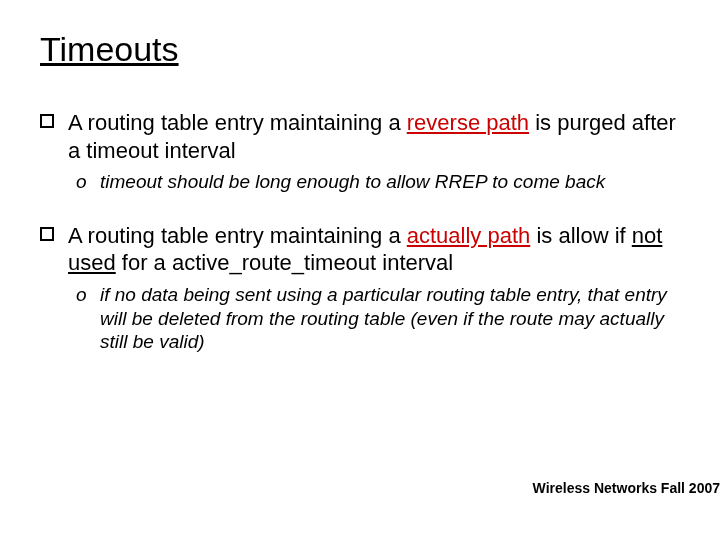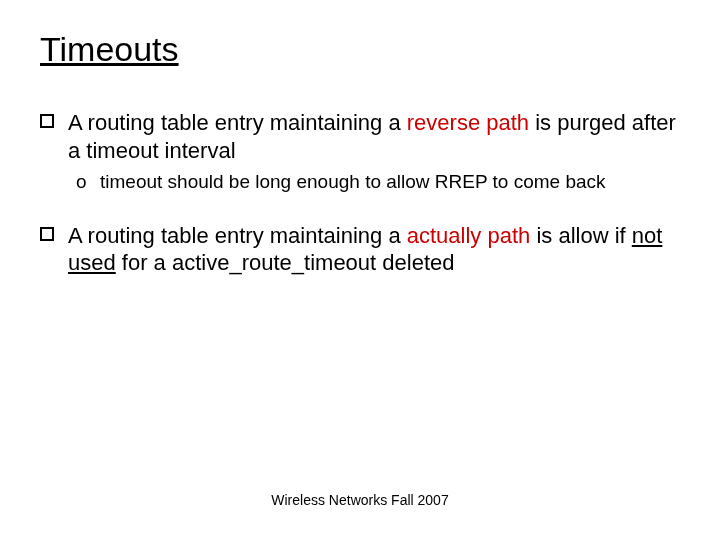--- a/index.html
+++ b/index.html
@@ -43,64 +43,68 @@
     top: 5px;
     width: 14px;
     height: 14px;
     border: 2px solid #000;
     box-sizing: border-box;
   }
   .sub-list {
     list-style: none;
     padding: 0;
     margin: 0 0 28px 0;
+    font-style: italic;
   }
   .sub-item {
     position: relative;
     padding-left: 60px;
     font-size: 19px;
     line-height: 1.25;
   }
   .sub-item::before {
     content: "o";
     position: absolute;
     left: 36px;
     top: 0;
     font-size: 19px;
   }
-  .red { color: #cc0000; }
+  .red { color: #cc0000; text-decoration: underline; }
   .ul { text-decoration: underline; }
   .italic { }
   .footer {
     position: absolute;
-    bottom: 32px;
+    bottom: 44px;
     left: 0;
     width: 720px;
-    text-align: center;
+    text-align: right;
     font-size: 14px;
-    font-weight: normal;
+    font-weight: bold;
   }
 </style>
 </head>
 <body>
 
 <div class="slide">
 
   <h1 class="title">Timeouts</h1>
 
   <ul class="bullet-list">
 
     <li class="bullet-item">
       <span>A routing table entry maintaining a </span><span class="red">reverse path</span><span> is purged after a timeout interval</span>
     </li>
     <ul class="sub-list">
       <li class="sub-item">timeout should be long enough to allow RREP to come back</li>
     </ul>
 
     <li class="bullet-item">
-      <span>A routing table entry maintaining a </span><span class="red">actually path</span><span> is allow if </span><span class="ul">not used</span><span> for a </span><span class="italic">active_route_timeout</span><span> deleted</span>
+      <span>A routing table entry maintaining a </span><span class="red">actually path</span><span> is allow if </span><span class="ul">not used</span><span> for a </span><span class="italic">active_route_timeout</span><span> interval</span>
     </li>
+    <ul class="sub-list">
+      <li class="sub-item">if no data being sent using a particular routing table entry,  that entry will be deleted from the routing table (even if the route may actually still be valid)</li>
+    </ul>
 
   </ul>
 
   <div class="footer">Wireless Networks Fall 2007</div>
 
 </div>
 
 </body></html>

